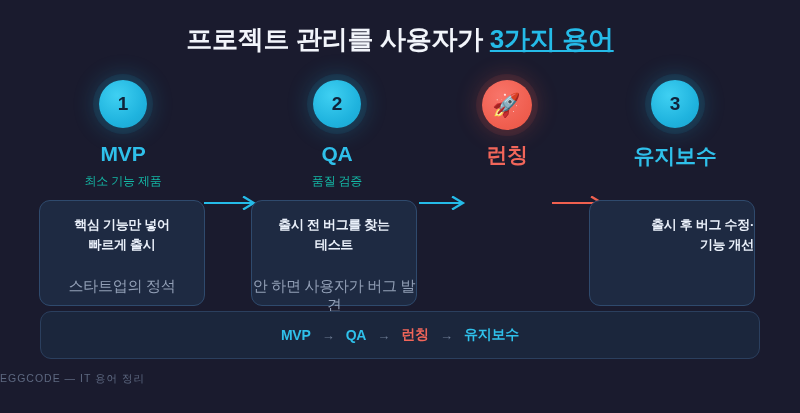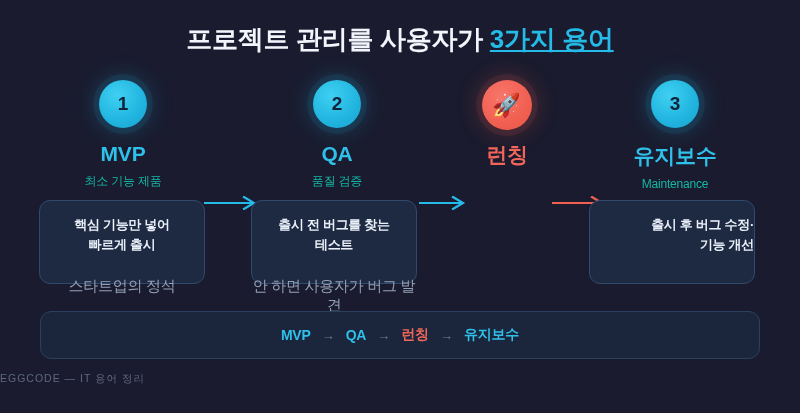--- a/index.html
+++ b/index.html
@@ -104,21 +104,21 @@
   .arrow svg { display: block; }
   .arrow-1 { left: 204px; }
   .arrow-2 { left: 419px; }
   .arrow-3 { left: 552px; }
 
   
   .card {
     position: absolute;
     top: 200px;
     width: 166px;
-    height: 84px;
+    height: 106px;
     box-sizing: border-box;
     background: #1e2a42;
     border: 1px solid #2f4a6d;
     border-radius: 11px;
     text-align: center;
     padding-top: 14px;
   }
   .card-1 { left: 39px; }
   .card-2 { left: 251px; }
   .card-3 { left: 589px; text-align: right; }
@@ -200,21 +200,20 @@
     </div>
 
     <div class="step step-lnch">
       <div class="circle circle-rocket">🚀</div>
       <div class="step-name red">런칭</div>
     </div>
 
     <div class="step step-mnt">
       <div class="circle circle-num">3</div>
       <div class="step-name">유지보수</div>
-      <div class="step-sub">Maintenance</div>
     </div>
 
     <div class="arrow arrow-1">
       <svg width="56" height="14" viewBox="0 0 56 14">
         <path d="M0 7 H48 M40 1 L50 7 L40 13" fill="none" stroke="#25bbe8" stroke-width="2.2" stroke-linecap="square"></path>
       </svg>
     </div>
 
     <div class="arrow arrow-2">
       <svg width="50" height="14" viewBox="0 0 50 14">

